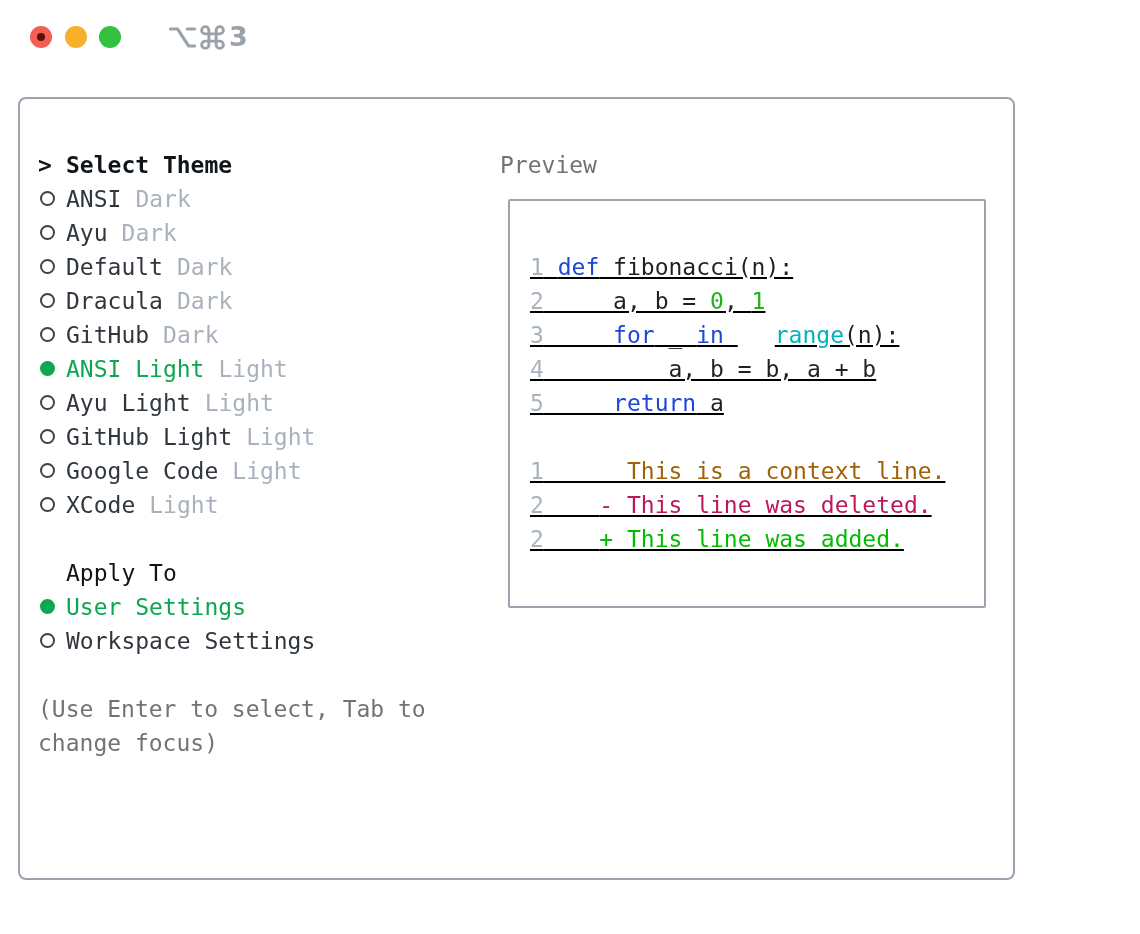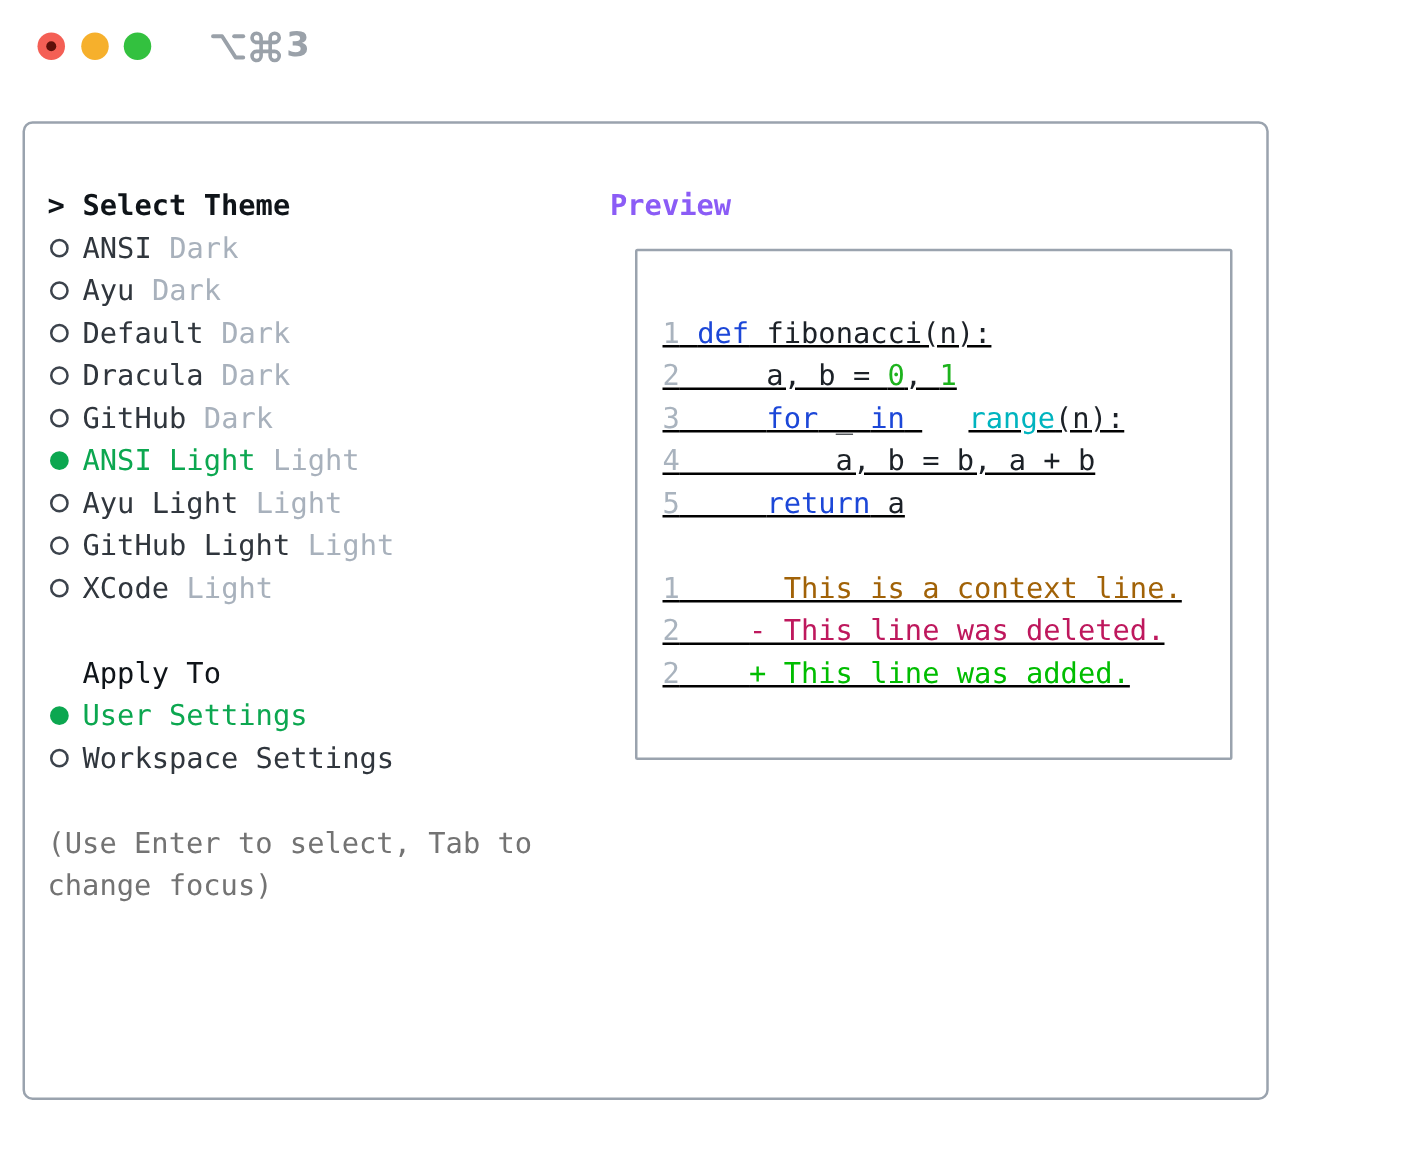--- a/index.html
+++ b/index.html
@@ -44,22 +44,22 @@
     position: absolute; left: 2px; top: 9px;
     width: 11px; height: 11px;
     border: 2.5px solid #3c434c; border-radius: 50%;
   }
   .item.sel .radio { background: #0ca750; border-color: #0ca750; }
   .item.sel .name  { color: #0ca750; }
   .variant { color: #a8b1bc; margin-left: 14px; text-align: right; }
   .row.help { padding-left: 0; color: #737373; }
   
   .preview-title {
-    position: absolute; left: 468px; top: 49px; height: 34px; line-height: 34px;
-    font-size: 23px; font-weight: bold; color: #8b5cf6;
+    position: absolute; left: 480px; top: 49px; height: 34px; line-height: 34px;
+    font-size: 23px; font-weight: normal; color: #737373;
   }
   .preview-box {
     position: absolute; left: 488px; top: 100px;
     width: 478px; height: 409px;
     border: 2px solid #9aa3ae; border-radius: 2px;
     box-sizing: border-box;
     padding: 15px 0 0 20px; overflow: hidden; text-decoration: underline;
   }
   .pl { height: 34px; line-height: 34px; white-space: pre; font-size: 23px; color: #1c2127; }
   .num { color: #a9b3be; }
@@ -103,20 +103,21 @@
       <div class="row hdr"><span class="prefix">&gt;</span><span>Select Theme</span></div>
 
       <div class="row item"><span class="radio"></span><span class="name">ANSI</span><span class="variant">Dark</span></div>
       <div class="row item"><span class="radio"></span><span class="name">Ayu</span><span class="variant">Dark</span></div>
       <div class="row item"><span class="radio"></span><span class="name">Default</span><span class="variant">Dark</span></div>
       <div class="row item"><span class="radio"></span><span class="name">Dracula</span><span class="variant">Dark</span></div>
       <div class="row item"><span class="radio"></span><span class="name">GitHub</span><span class="variant">Dark</span></div>
       <div class="row item sel"><span class="radio"></span><span class="name">ANSI Light</span><span class="variant">Light</span></div>
       <div class="row item"><span class="radio"></span><span class="name">Ayu Light</span><span class="variant">Light</span></div>
       <div class="row item"><span class="radio"></span><span class="name">GitHub Light</span><span class="variant">Light</span></div>
+      <div class="row item"><span class="radio"></span><span class="name">Google Code</span><span class="variant">Light</span></div>
       <div class="row item"><span class="radio"></span><span class="name">XCode</span><span class="variant">Light</span></div>
 
       <div class="row"></div>
 
       <div class="row hdr2"><span>Apply To</span></div>
       <div class="row item sel"><span class="radio"></span><span class="name">User Settings</span></div>
       <div class="row item"><span class="radio"></span><span class="name">Workspace Settings</span></div>
 
       <div class="row"></div>
 

